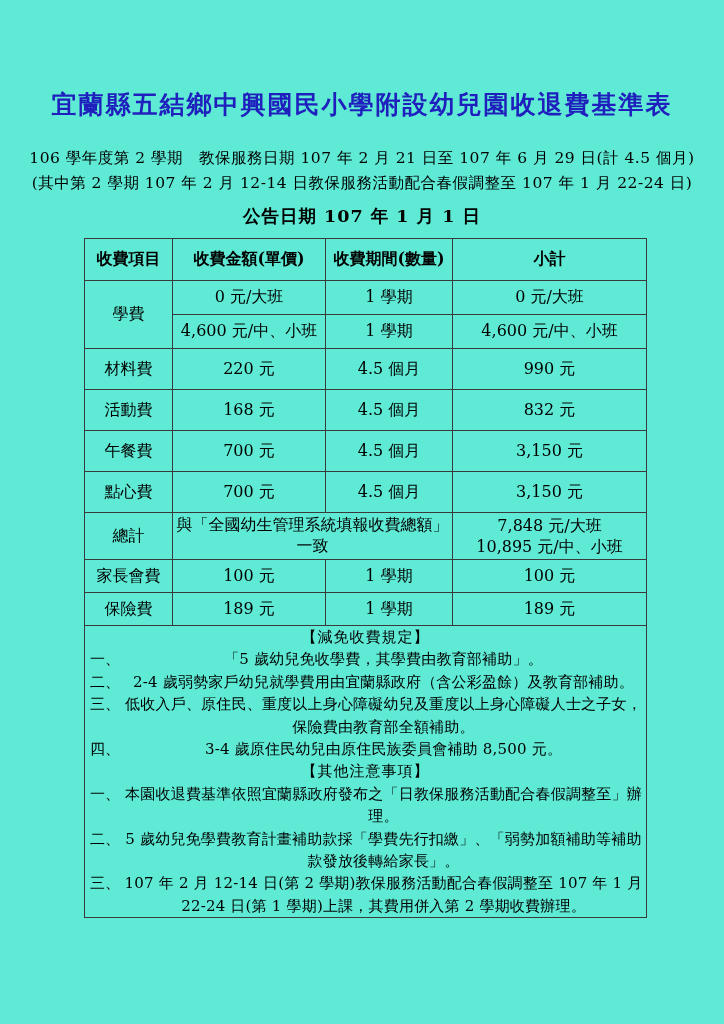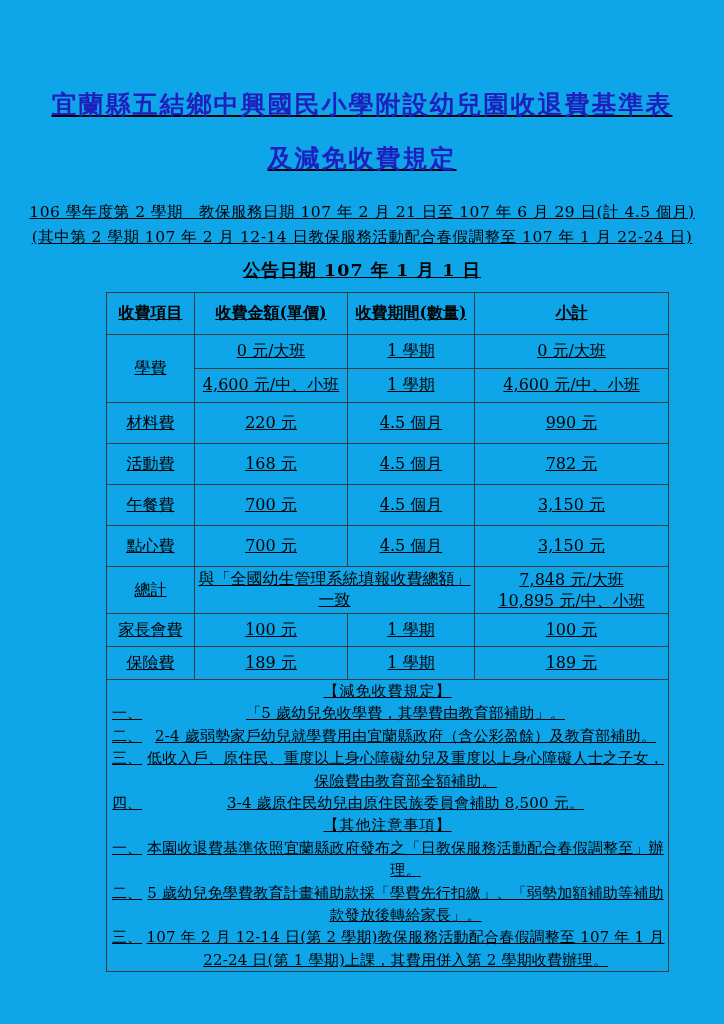--- a/index.html
+++ b/index.html
@@ -3,23 +3,22 @@
 <meta charset="utf-8">
 <style>
   * { margin: 0; padding: 0; box-sizing: border-box; }
   html, body { background: #e8e8e8; }
   body { font-family: "DejaVu Serif", "Liberation Serif", serif; color: #000; }
   .doc {
     position: relative;
     width: 724px;
     height: 1024px;
     margin: 0 auto;
-    background: #0ea5e9;
+    background: #5eead4;
     overflow: hidden;
-    text-decoration: underline;
   }
   .title-block { text-align: center; padding-top: 88px; }
   .doc-title {
     font-size: 25px;
     font-weight: bold;
     letter-spacing: 2px;
     line-height: 34px;
   }
   .doc-title.second { margin-top: 20px; }
   .subtitle-block { text-align: center; margin-top: 24px; }
@@ -29,21 +28,21 @@
     font-size: 17.5px;
     font-weight: bold;
     margin-top: 7px;
     line-height: 26px;
     letter-spacing: 1px;
   }
   table.fee-table {
     border-collapse: collapse;
     table-layout: fixed;
     width: 562px;
-    margin-left: 106px;
+    margin-left: 84px;
     margin-top: 9px;
     font-size: 16px;
   }
   table.fee-table col.c1 { width: 88px; }
   table.fee-table col.c2 { width: 153px; }
   table.fee-table col.c3 { width: 127px; }
   table.fee-table col.c4 { width: 194px; }
   table.fee-table th, table.fee-table td {
     border: 1px solid #3a3a3a;
     text-align: center;
@@ -70,21 +69,20 @@
   .note-num { flex: 0 0 36px; }
   .note-text { flex: 1; letter-spacing: 0.2px; text-align: center; }
 </style>
 </head>
 <body>
 
 <div class="doc">
 
   <div class="title-block">
     <div class="doc-title" style="color:#1f1fbe">宜蘭縣五結鄉中興國民小學附設幼兒園收退費基準表</div>
-    <div class="doc-title second" style="color:#1f1fbe">及減免收費規定</div>
   </div>
 
   <div class="subtitle-block">
     <div class="subtitle-line">106 學年度第 2 學期　教保服務日期 107 年 2 月 21 日至 107 年 6 月 29 日(計 4.5 個月)</div>
     <div class="subtitle-line">(其中第 2 學期 107 年 2 月 12-14 日教保服務活動配合春假調整至 107 年 1 月 22-24 日)</div>
   </div>
 
   <div class="announce-date">公告日期 107 年 1 月 1 日</div>
 
   <table class="fee-table">
@@ -118,21 +116,21 @@
     <tr class="row-fee">
       <td>材料費</td>
       <td>220 元</td>
       <td>4.5 個月</td>
       <td class="subtotal">990 元</td>
     </tr>
     <tr class="row-fee">
       <td>活動費</td>
       <td>168 元</td>
       <td>4.5 個月</td>
-      <td class="subtotal">782 元</td>
+      <td class="subtotal">832 元</td>
     </tr>
     <tr class="row-fee">
       <td>午餐費</td>
       <td>700 元</td>
       <td>4.5 個月</td>
       <td class="subtotal">3,150 元</td>
     </tr>
     <tr class="row-fee">
       <td>點心費</td>
       <td>700 元</td>

